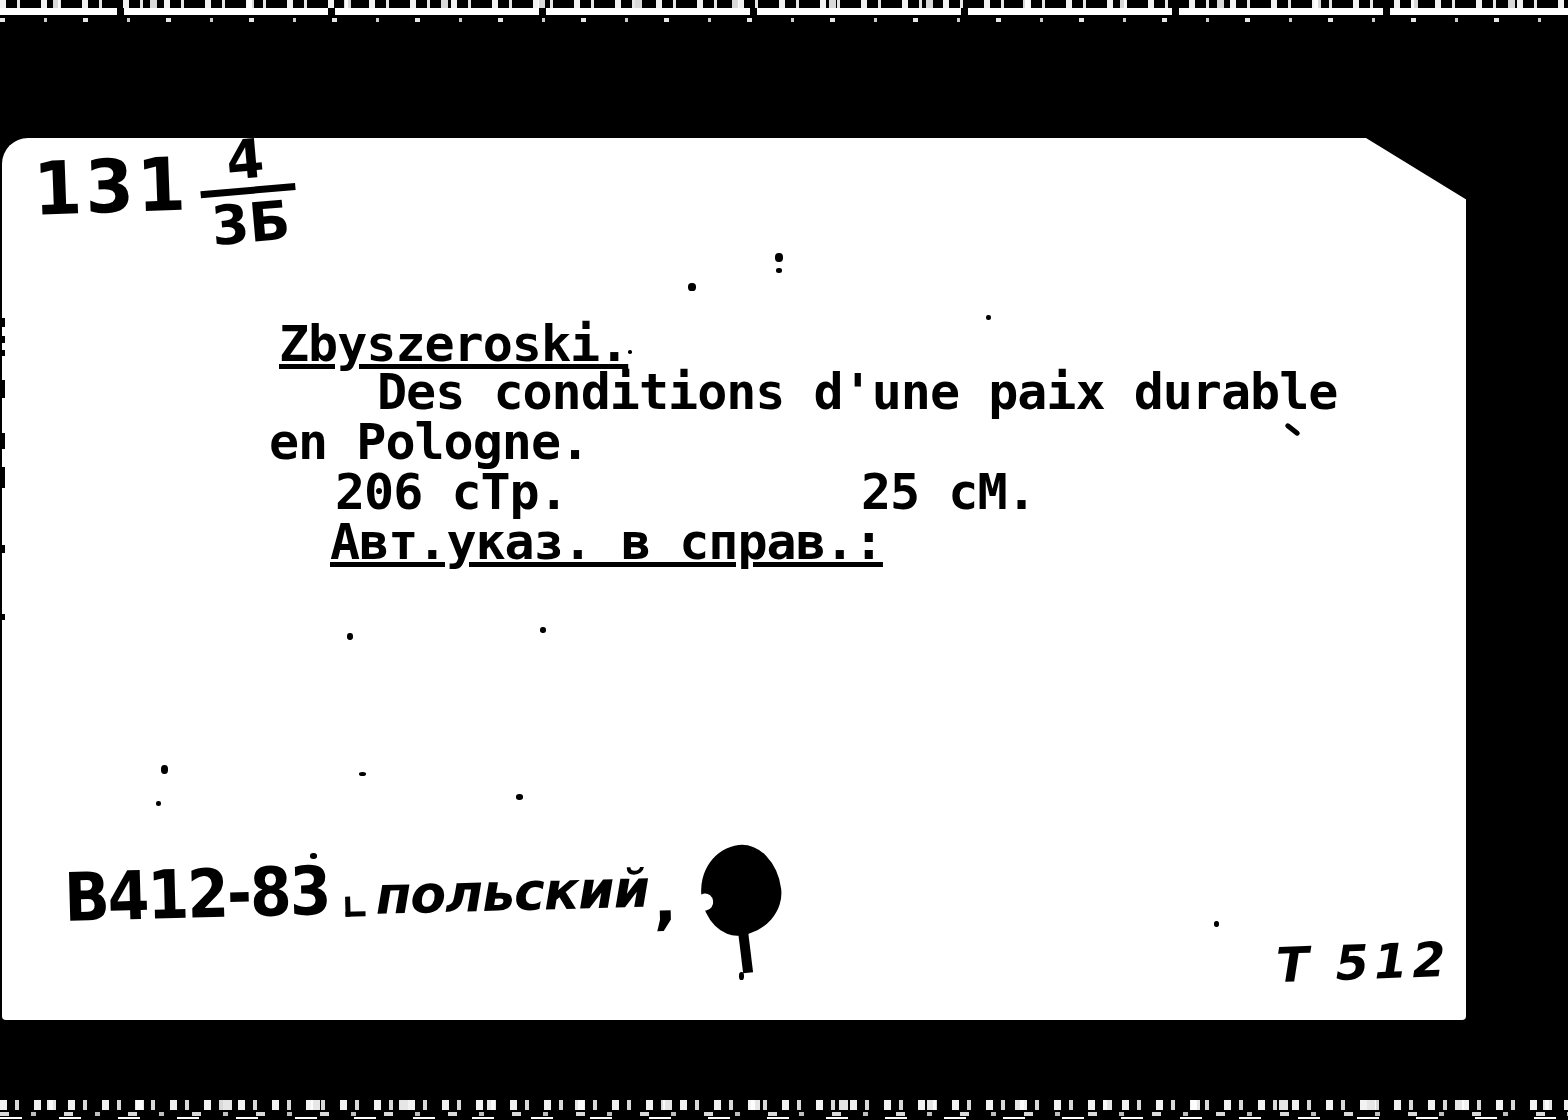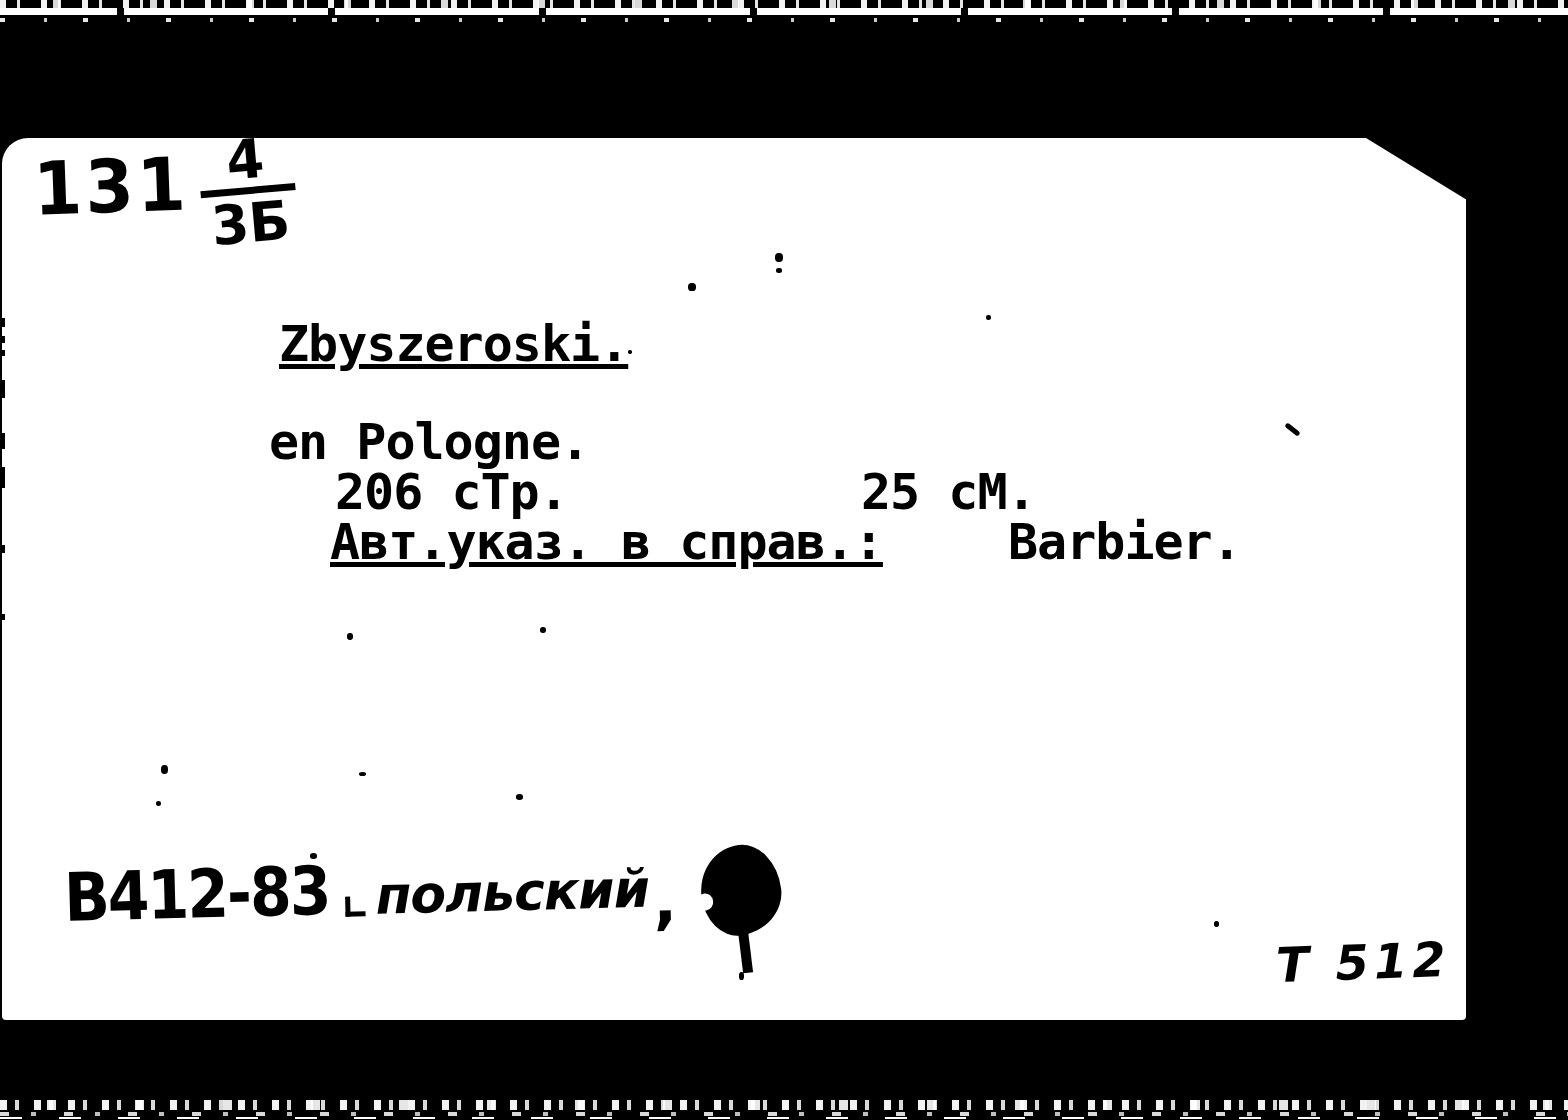--- a/index.html
+++ b/index.html
@@ -124,25 +124,25 @@
 
   <div class="callnum hand">
     <span class="cn-main">131</span>
     <span class="frac">
       <span class="num">4</span>
       <span class="den">3Б</span>
     </span>
   </div>
 
   <div class="typed" style="left:279px;top:319px;text-decoration:underline;">Zbyszeroski.</div>
+  <div class="typed" style="left:377px;top:367px;">Des conditions d'une paix durable</div>
   <div class="typed" style="left:269px;top:417px;">en Pologne.</div>
   <div class="typed" style="left:335px;top:467px;">206 сТр.</div>
   <div class="typed" style="left:861px;top:467px;">25 сМ.</div>
   <div class="typed" style="left:330px;top:517px;text-decoration:underline;">Авт.указ. в справ.:</div>
-  <div class="typed" style="left:1008px;top:517px;">Barbier.</div>
 
   <div class="stray-tick"></div>
 
   <div class="shelfline hand">
     <span class="shelf-no">В412-83</span>
     <span class="insert-mark"></span>
     <span class="lang">польский</span>
     <span class="trail">,</span>
   </div>
 

